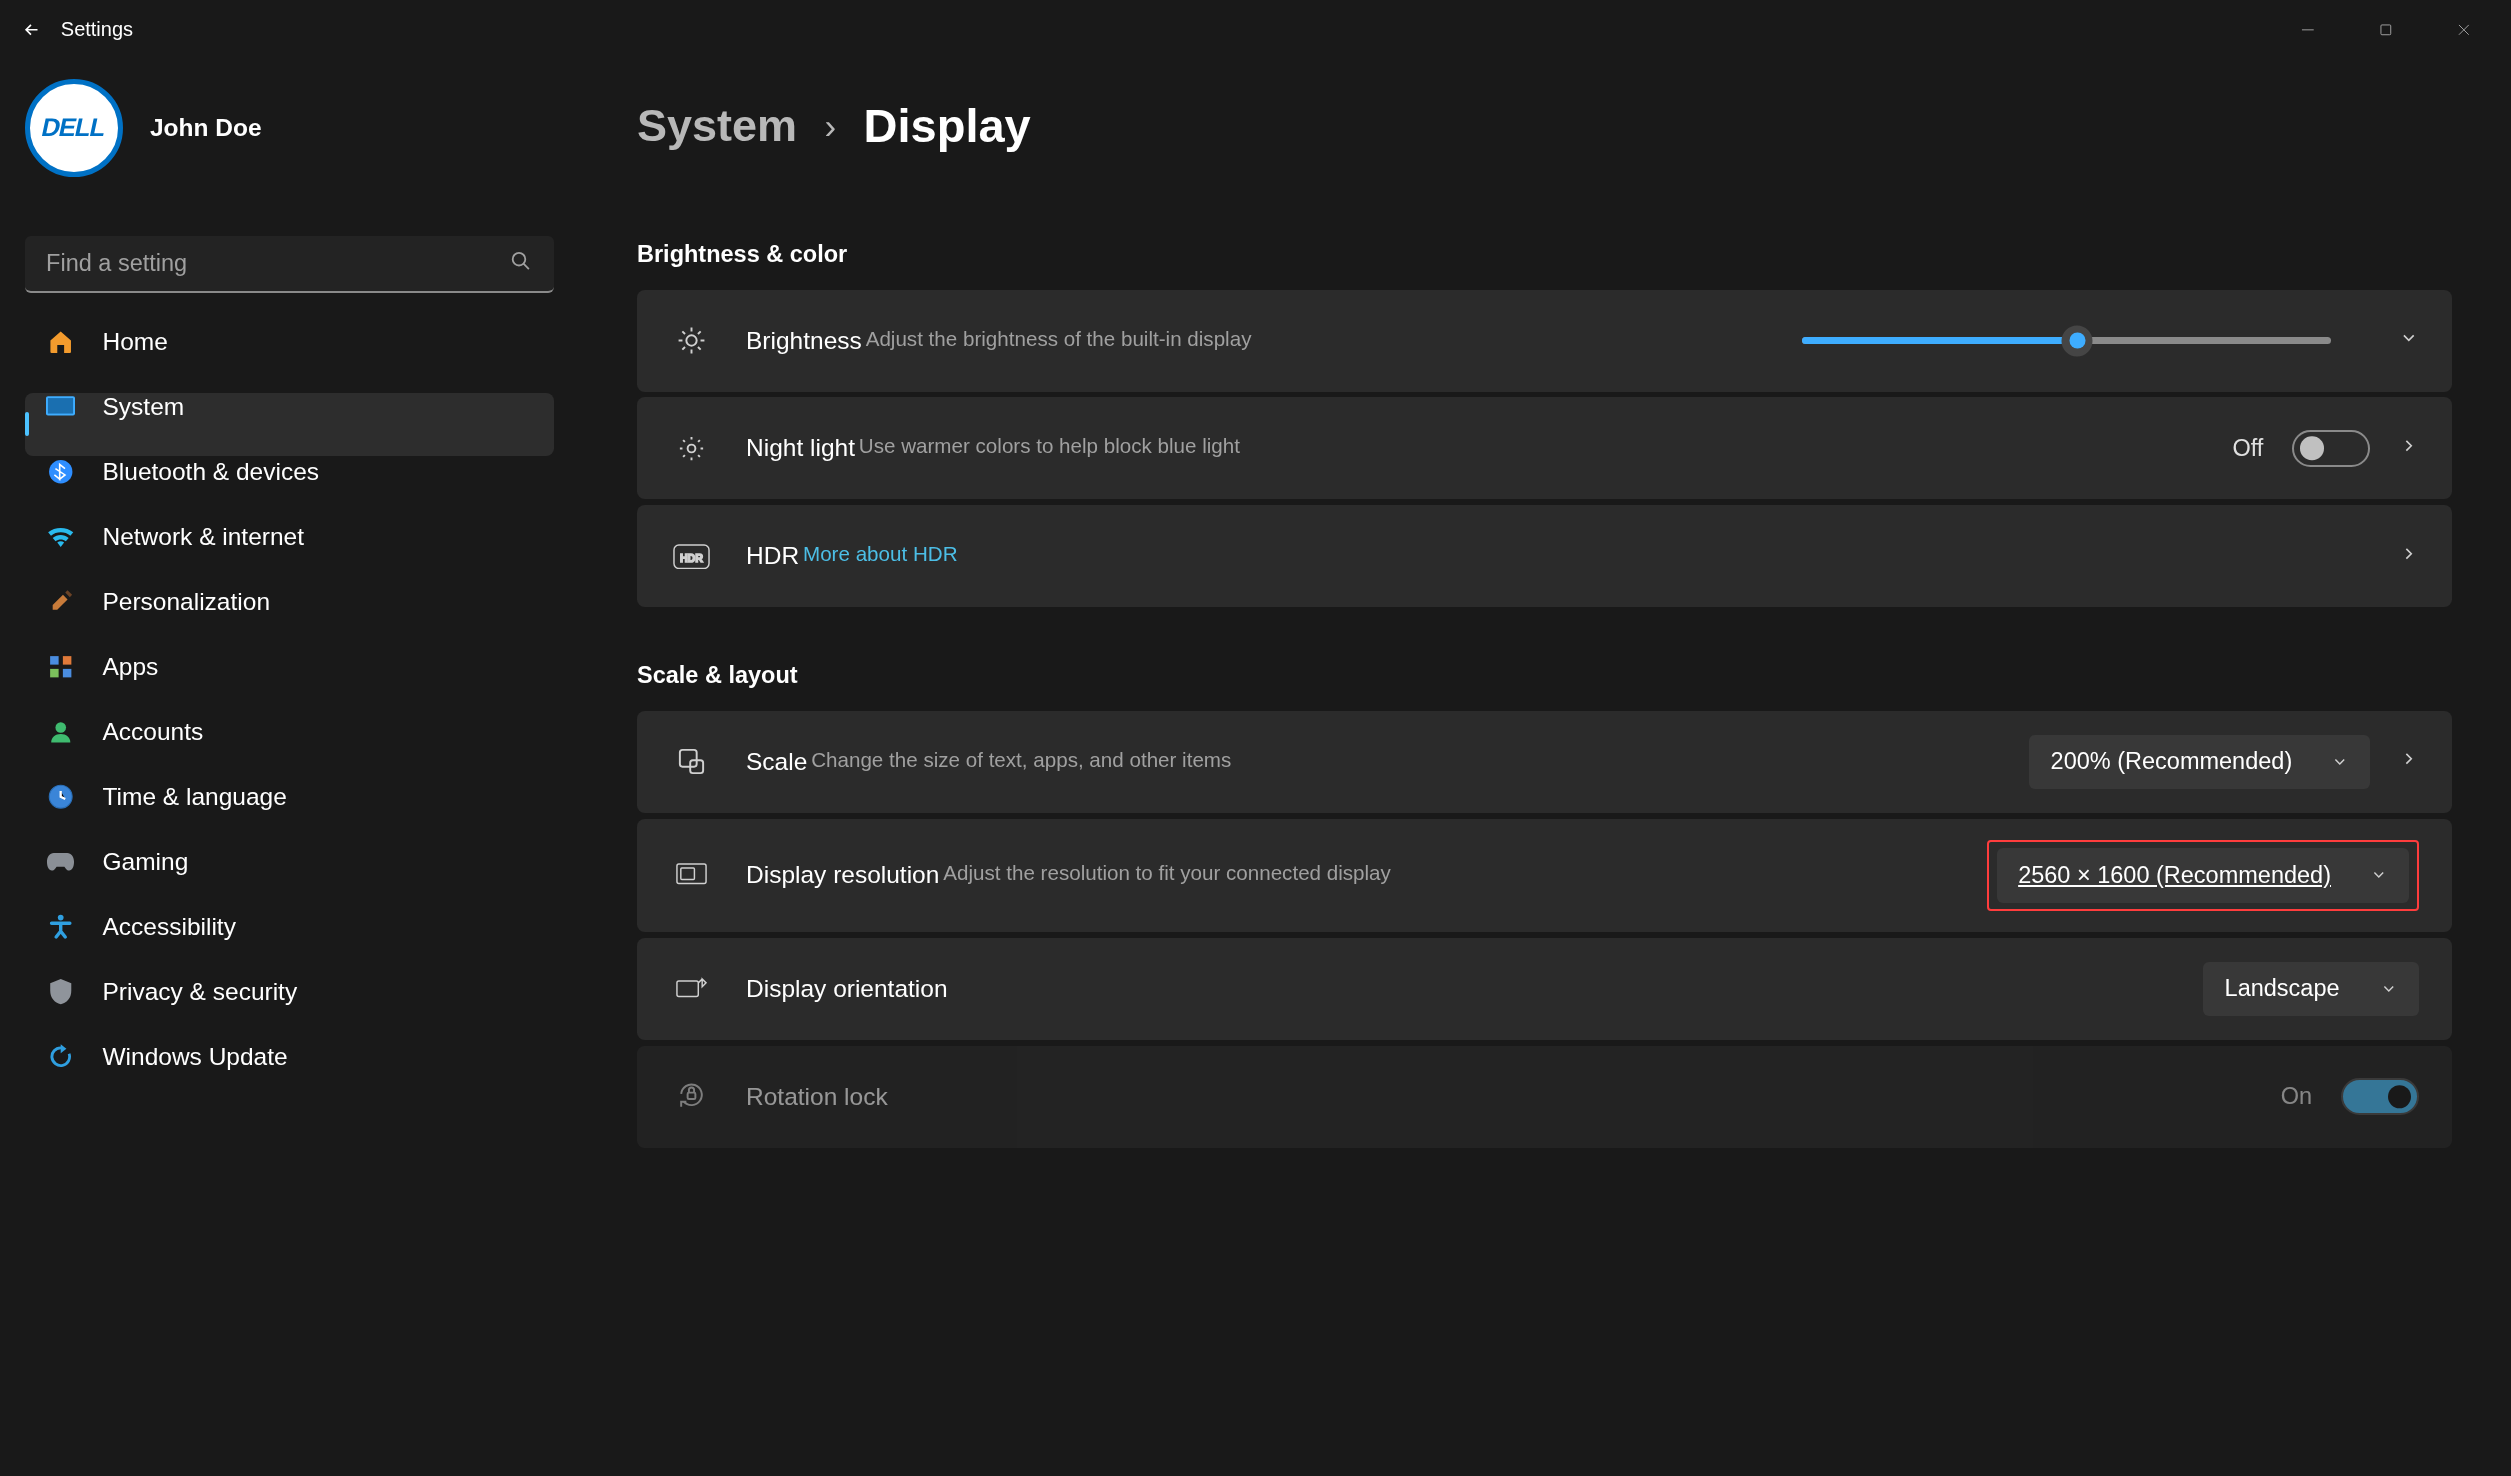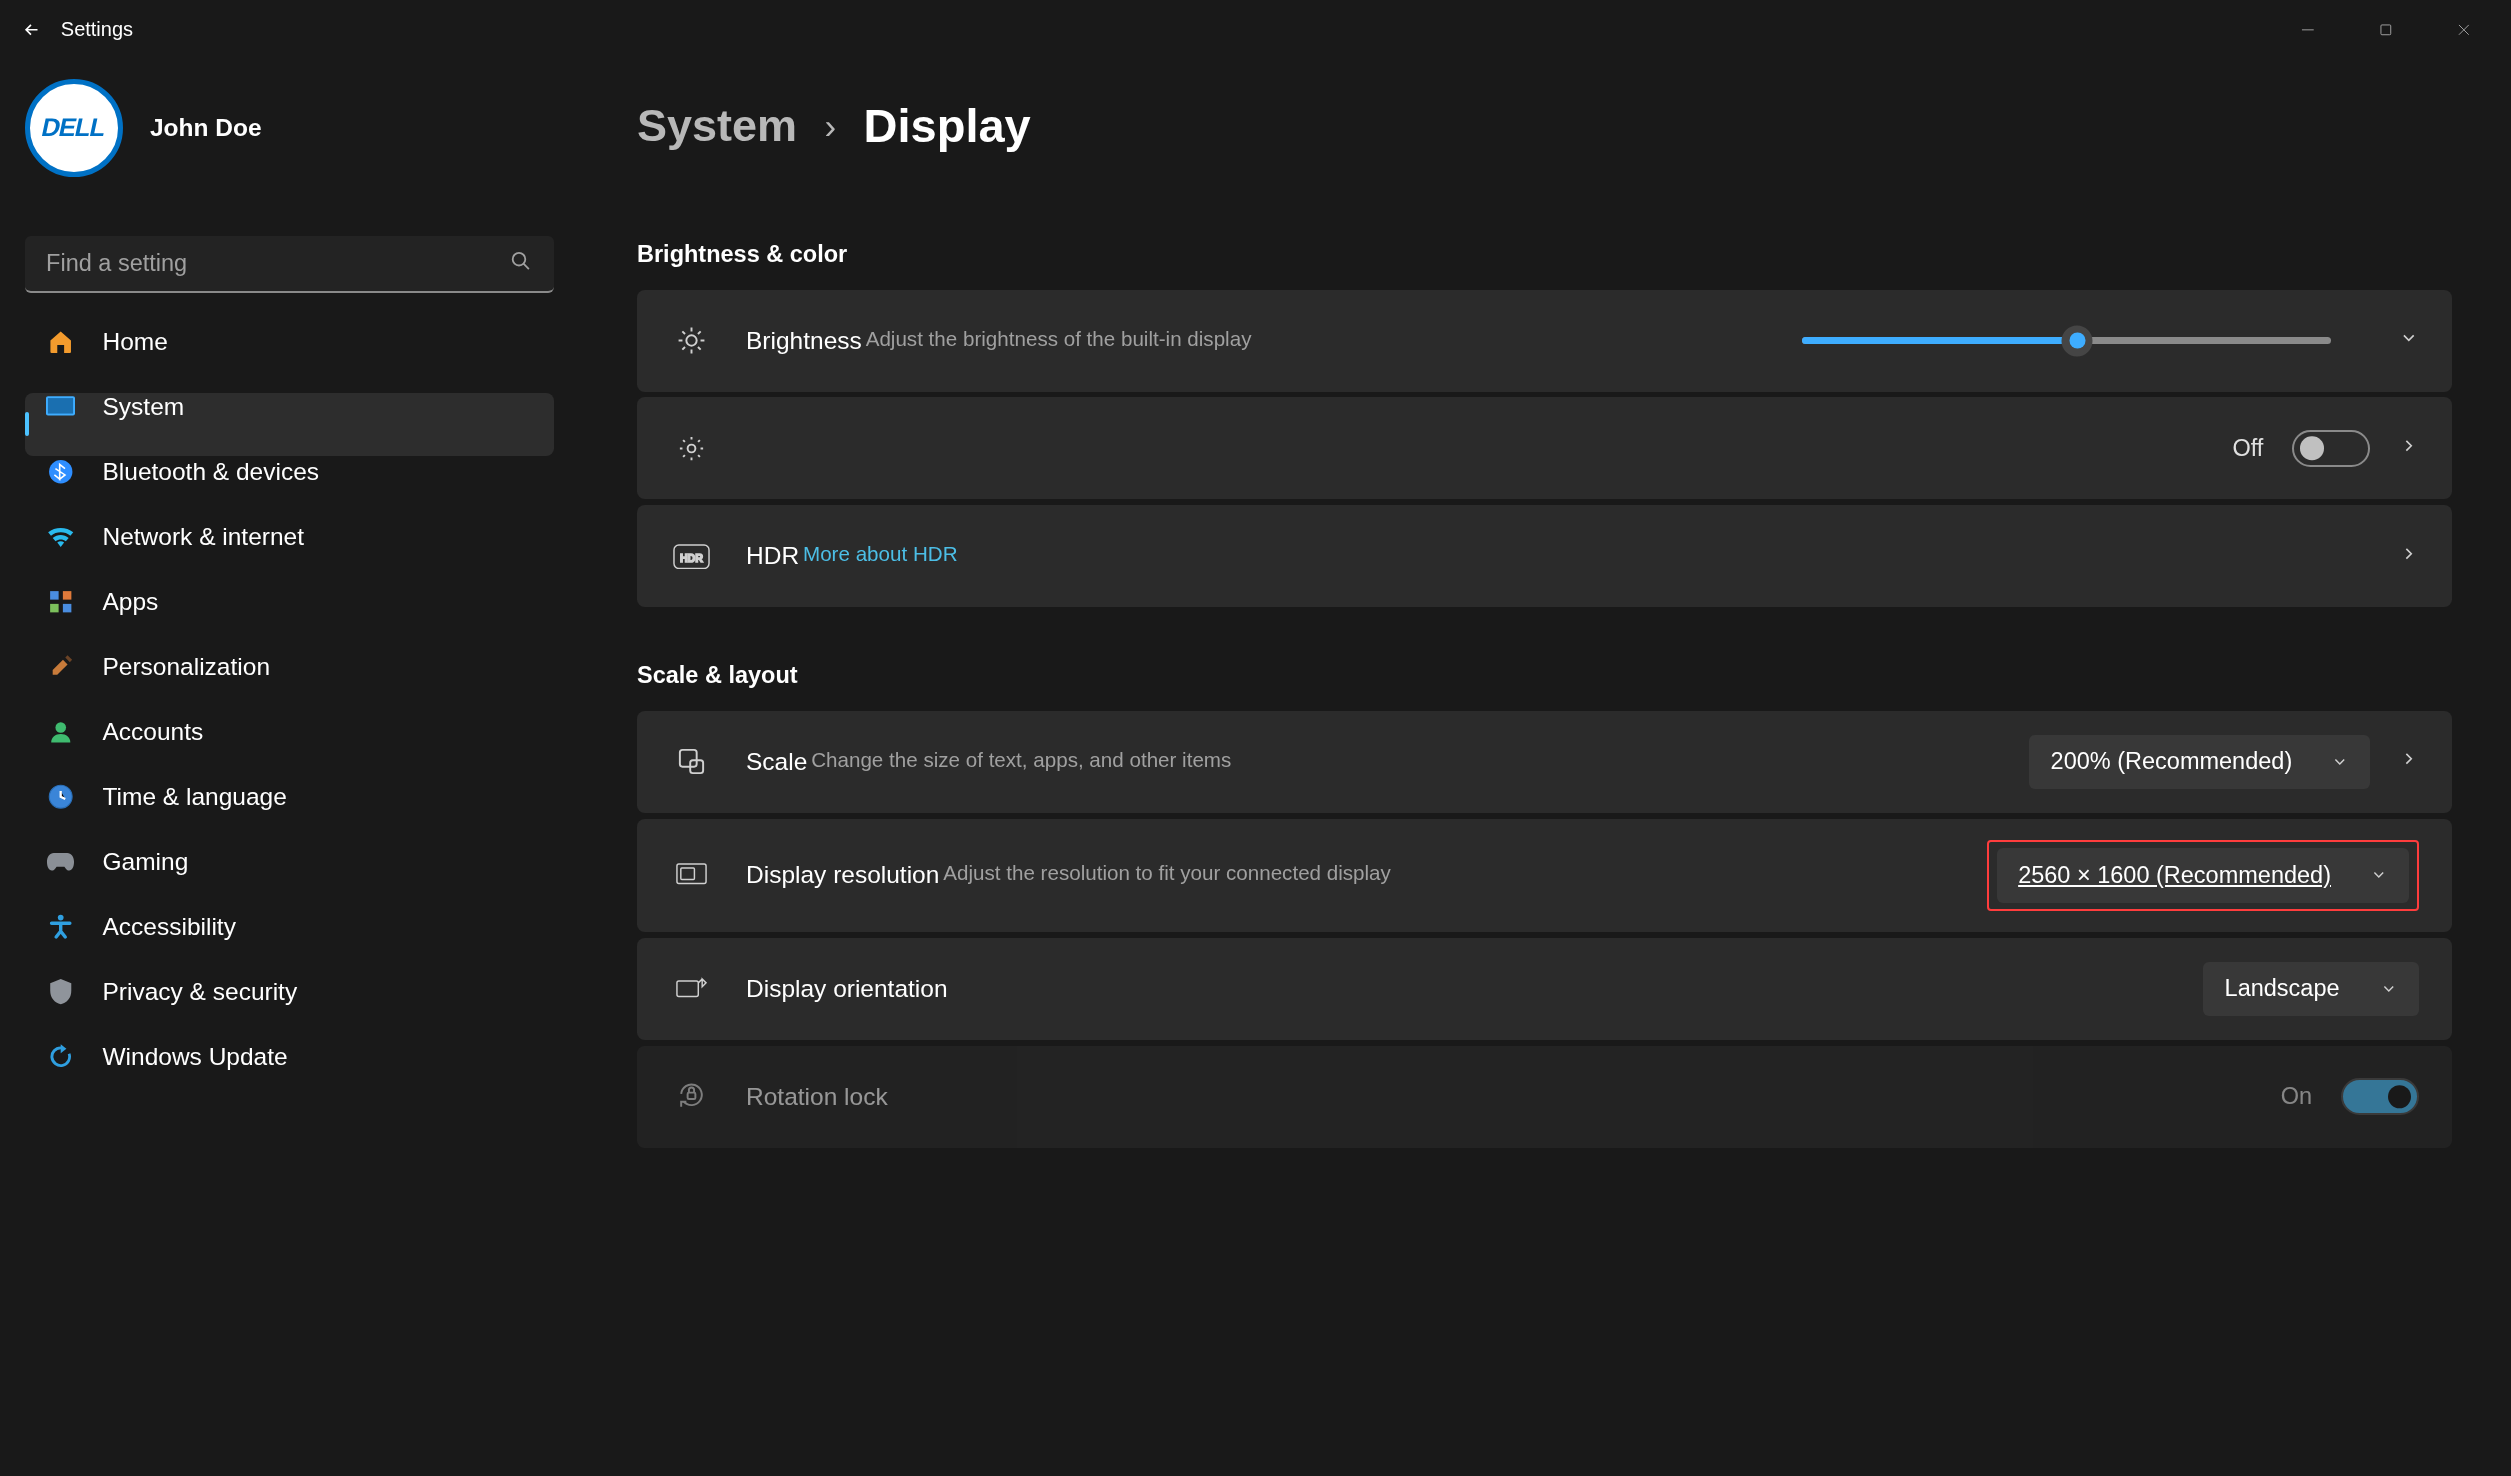--- a/index.html
+++ b/index.html
@@ -149,37 +149,37 @@
       <div class="nav-item">
         <span class="nav-icon">
           <svg width="27.4" height="21.6" viewBox="0 0 24 18">
               <path fill="#29baee" d="M12 18l-3-4c1.8-1.4 4.2-1.4 6 0zM5 10c4-3.5 10-3.5 14 0l-2.5 3c-2.7-2.3-6.3-2.3-9 0zM1 5C7 0 17 0 23 5l-2.5 3C15.7 4 8.3 4 3.5 8z"></path>
             </svg>
         </span>
         <span class="nav-label">Network &amp; internet</span>
       </div>
       <div class="nav-item">
         <span class="nav-icon">
+          <svg width="27.4" height="27.4" viewBox="0 0 24 24">
+              <path fill="#c87b3a" d="M14 6l4 4-9 9H5v-4z"></path>
+              <path fill="#6b4326" d="M20 8l-4-4 2-2 4 4z"></path>
+            </svg>
+        </span>
+        <span class="nav-label">Personalization</span>
+      </div>
+      <div class="nav-item">
+        <span class="nav-icon">
           <svg width="25.5" height="25.5" viewBox="0 0 24 24">
               <rect x="2" y="2" width="8" height="8" fill="#4a8de0"></rect>
               <rect x="14" y="2" width="8" height="8" fill="#e07a3a"></rect>
               <rect x="2" y="14" width="8" height="8" fill="#7cc05c"></rect>
               <rect x="14" y="14" width="8" height="8" fill="#4a8de0"></rect>
             </svg>
         </span>
         <span class="nav-label">Apps</span>
-      </div>
-      <div class="nav-item">
-        <span class="nav-icon">
-          <svg width="27.4" height="27.4" viewBox="0 0 24 24">
-              <path fill="#c87b3a" d="M14 6l4 4-9 9H5v-4z"></path>
-              <path fill="#6b4326" d="M20 8l-4-4 2-2 4 4z"></path>
-            </svg>
-        </span>
-        <span class="nav-label">Personalization</span>
       </div>
       <div class="nav-item">
         <span class="nav-icon">
           <svg width="25.5" height="25.5" viewBox="0 0 24 24">
               <circle cx="12" cy="8" r="5" fill="#3fbb6f"></circle>
               <path fill="#3fbb6f" d="M3 22c0-5 4-8 9-8s9 3 9 8z"></path>
             </svg>
         </span>
         <span class="nav-label">Accounts</span>
       </div>
@@ -262,20 +262,24 @@
         </span>
       </div>
     </div>
 
     <div class="card">
       <div class="card-icon">
         <svg width="31" height="31" viewBox="0 0 24 24" fill="none" stroke="currentColor" stroke-width="1.5">
             <circle cx="12" cy="12" r="3"></circle>
             <path d="M12 3v2M12 19v2M3 12h2M19 12h2M5.5 5.5l1.4 1.4M17.1 17.1l1.4 1.4M5.5 18.5l1.4-1.4M17.1 6.9l1.4-1.4"></path>
           </svg>
+      </div>
+      <div class="card-body">
+        <span class="card-title">Night light</span>
+        <span class="card-sub">Use warmer colors to help block blue light</span>
       </div>
       <div class="card-right">
         <span class="status-label">Off</span>
         <div class="toggle off">
             <div class="knob"></div>
           </div>
         <span class="chev">
           <svg width="19.6" height="19.6" viewBox="0 0 24 24" fill="none" stroke="currentColor" stroke-width="2">
               <path d="M9 6l6 6-6 6"></path>
             </svg>

